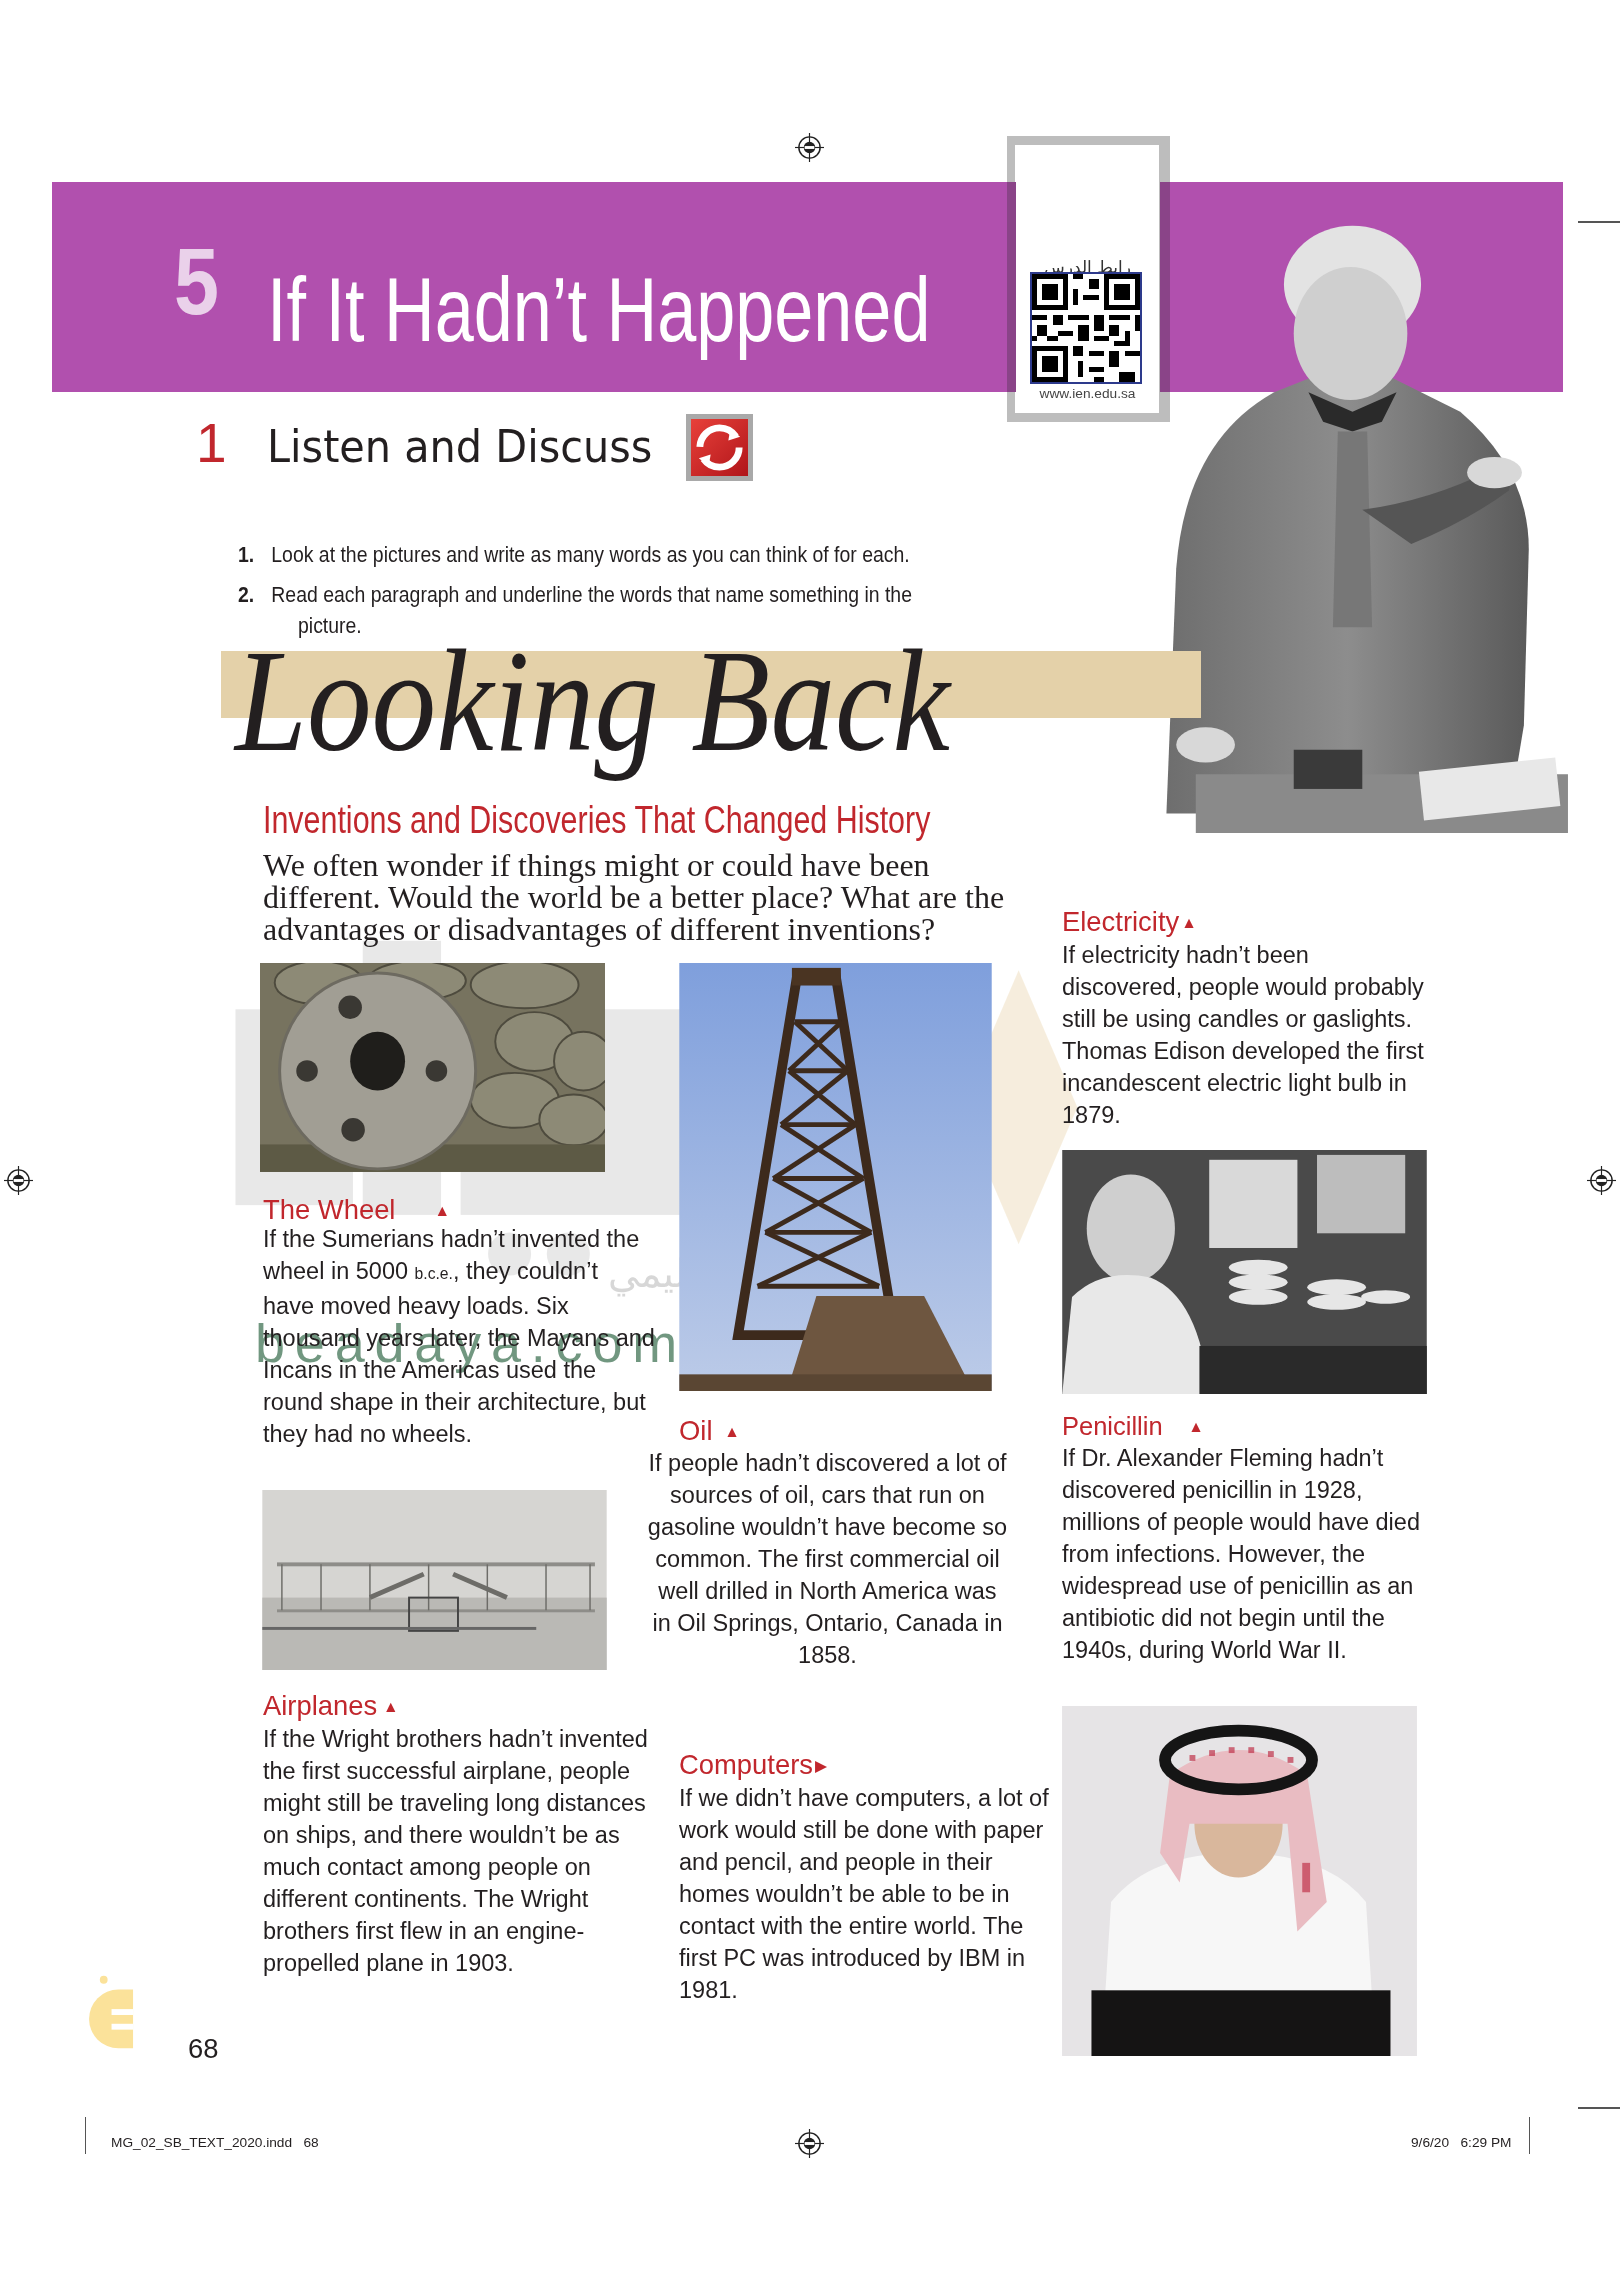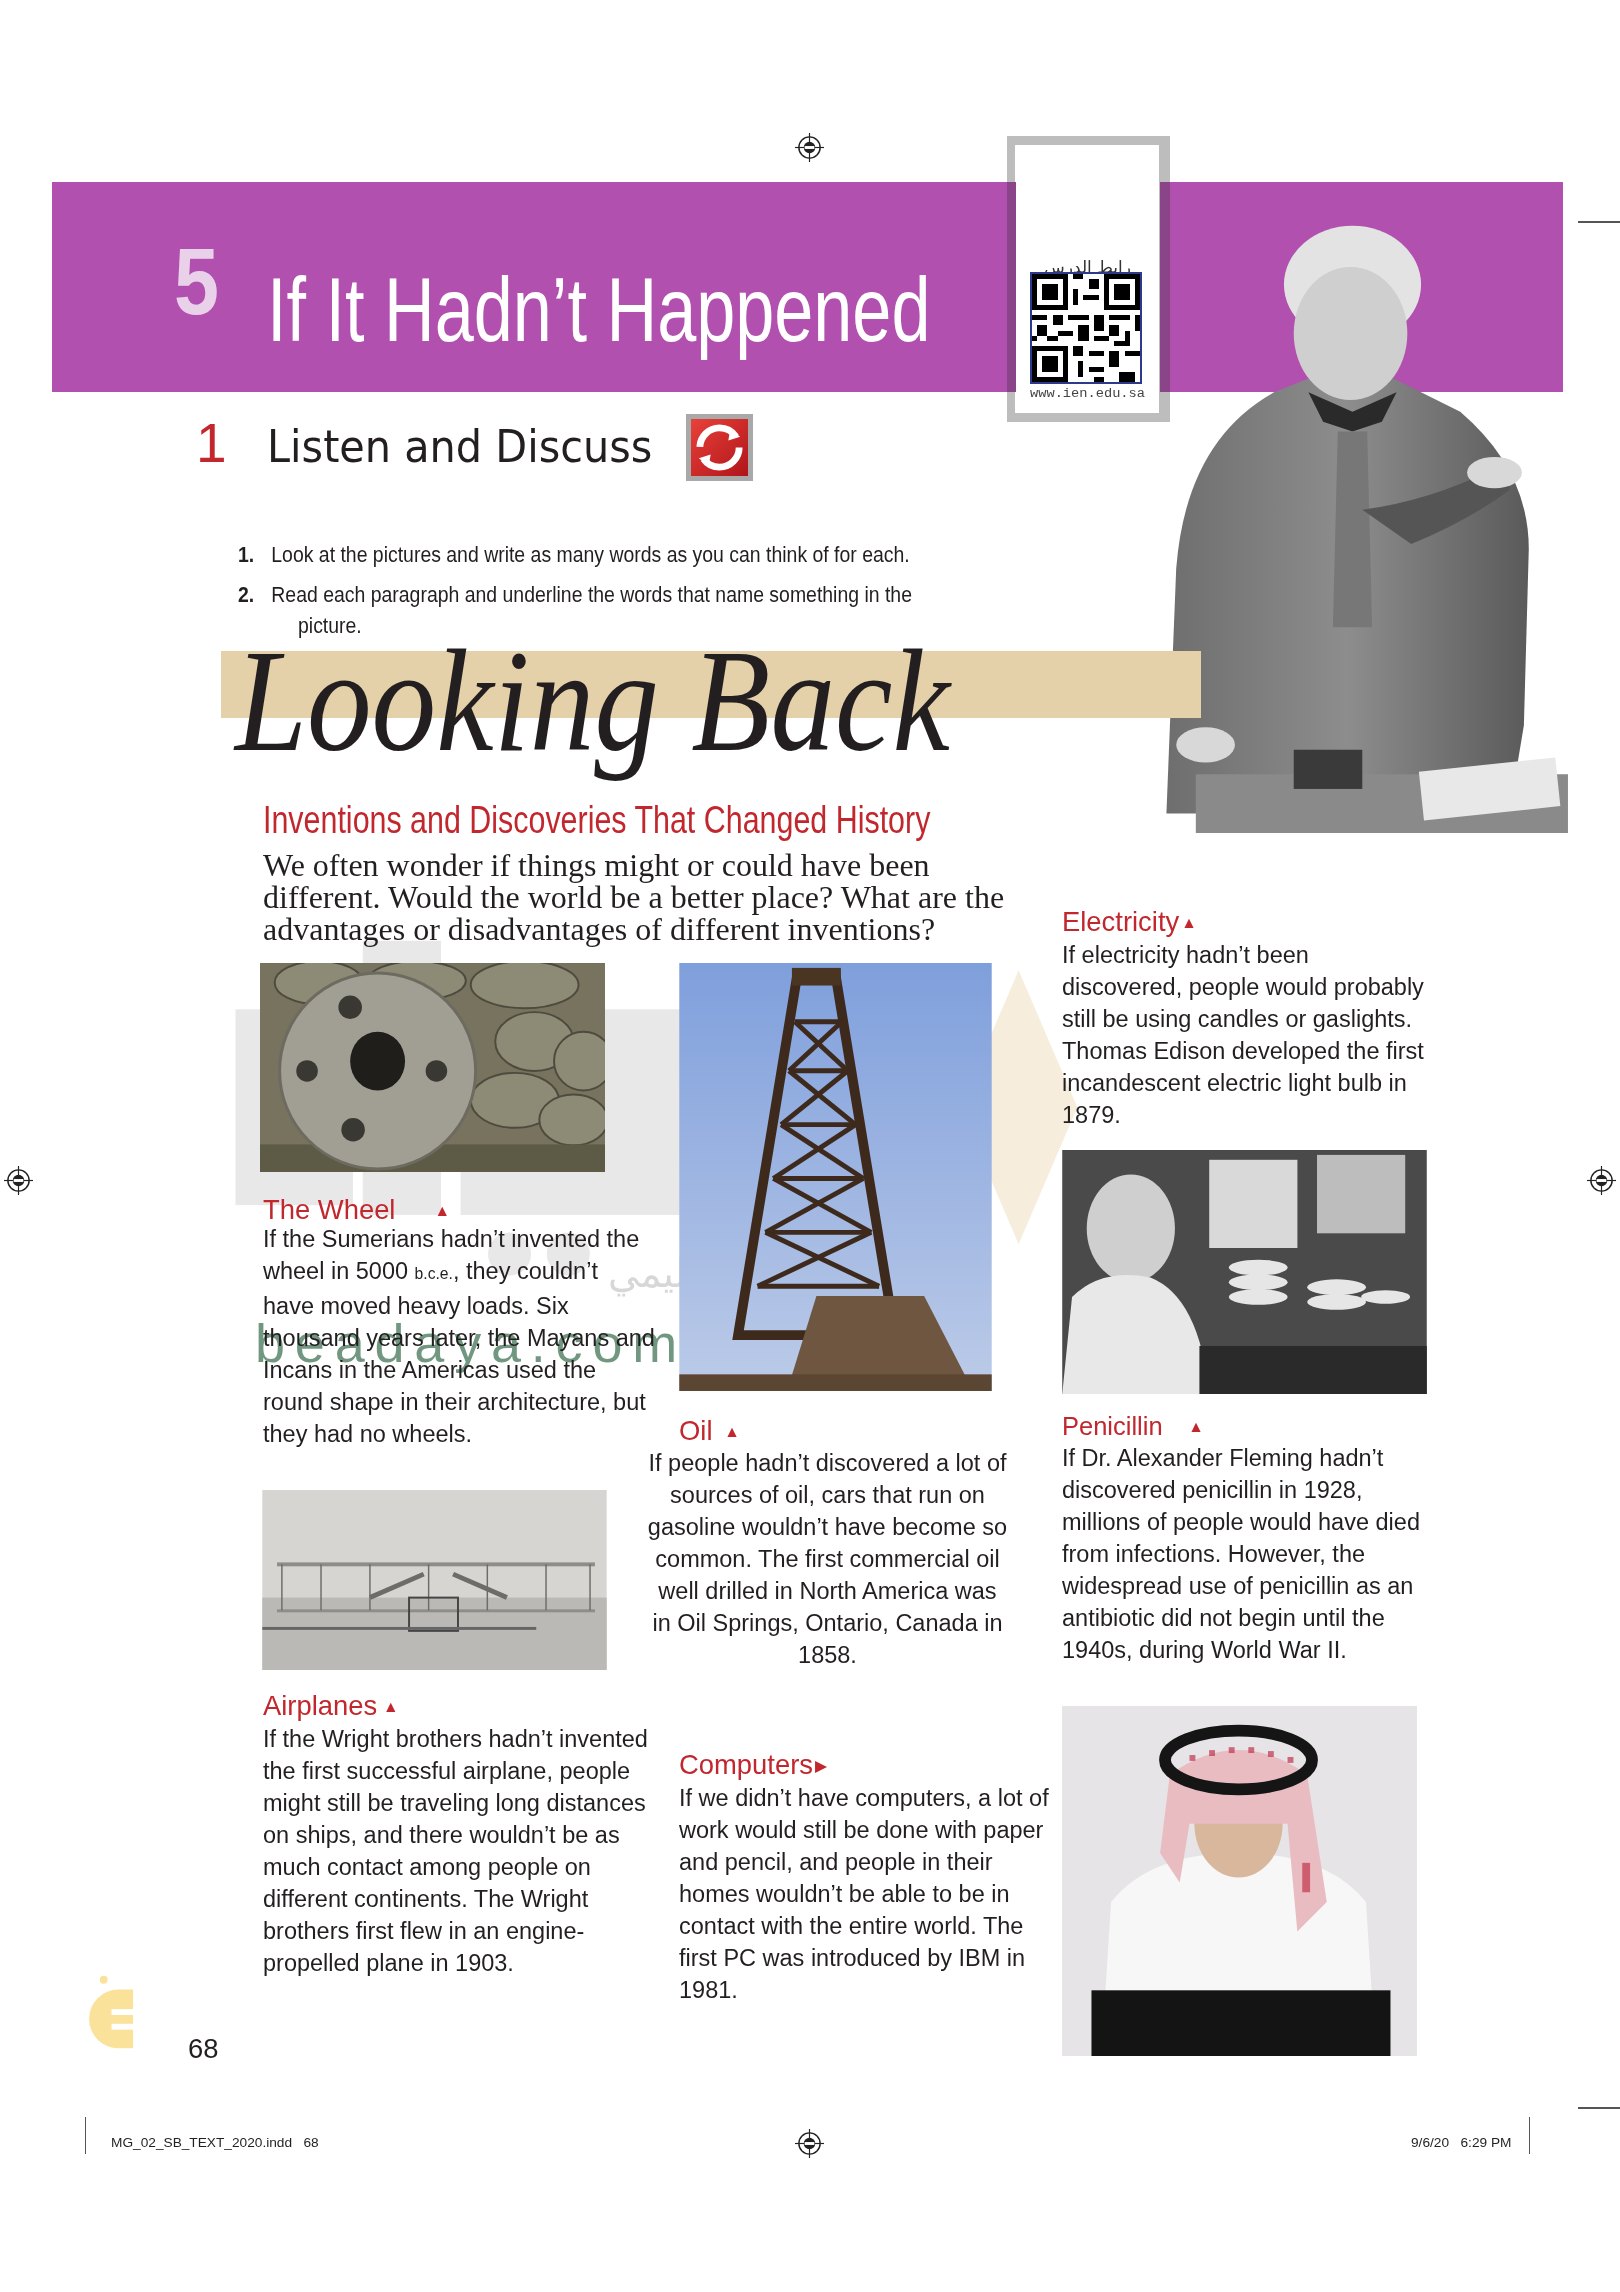--- a/index.html
+++ b/index.html
@@ -14,21 +14,21 @@
   
   .band { left: 52px; top: 182px; width: 1511px; height: 210px; background: #b150ae; }
   .band-num { left: 174px; top: 235px; font-size: 94px; font-weight: bold; color: #ead1ea; line-height: 1; transform: scaleX(0.86); transform-origin: left top; }
   .band-title { left: 267px; top: 265px; font-size: 90px; color: #ffffff; line-height: 1; transform: scaleX(0.78); transform-origin: left top; white-space: nowrap; }
 
   
   .qr-frame { left: 1007px; top: 136px; width: 163px; height: 286px; background: #bdbdbd; }
   .qr-inner { left: 1015px; top: 145px; width: 144px; height: 268px; background: #fff; }
   .qr-label { left: 1019px; top: 257px; width: 137px; text-align: center; font-family: "DejaVu Serif", serif; font-size: 17px; color: #333; direction: rtl; }
   .qr-code { left: 1030px; top: 272px; width: 108px; height: 108px; border: 2px solid #2d3a8c; background: #fff; }
-  .qr-url { left: 1019px; top: 386px; width: 137px; text-align: center; font-family: Liberation Mono, monospace; font-size: 13.7px; color: #444; }
+  .qr-url { left: 1019px; top: 386px; width: 137px; text-align: center; font-family: Liberation Sans, sans-serif; font-size: 13.7px; color: #444; }
 
   
   .edison { left: 1137px; top: 216px; width: 431px; height: 617px; }
 
   
   .sec-num { left: 196px; top: 416px; font-size: 55px; color: #c1272d; line-height: 1; }
   .sec-title { left: 267px; top: 424px; font-size: 45px; color: #231f20; font-family: "DejaVu Sans", sans-serif; line-height: 1; transform: scaleX(0.92); transform-origin: left top; white-space: nowrap; }
   .cd-icon { left: 686px; top: 414px; width: 67px; height: 67px; background: #a9a9a9; }
   .cd-icon-inner { position: absolute; left: 4.9px; top: 4.9px; width: 57px; height: 57px; background: linear-gradient(135deg,#e8413a,#b0151a); }
 

